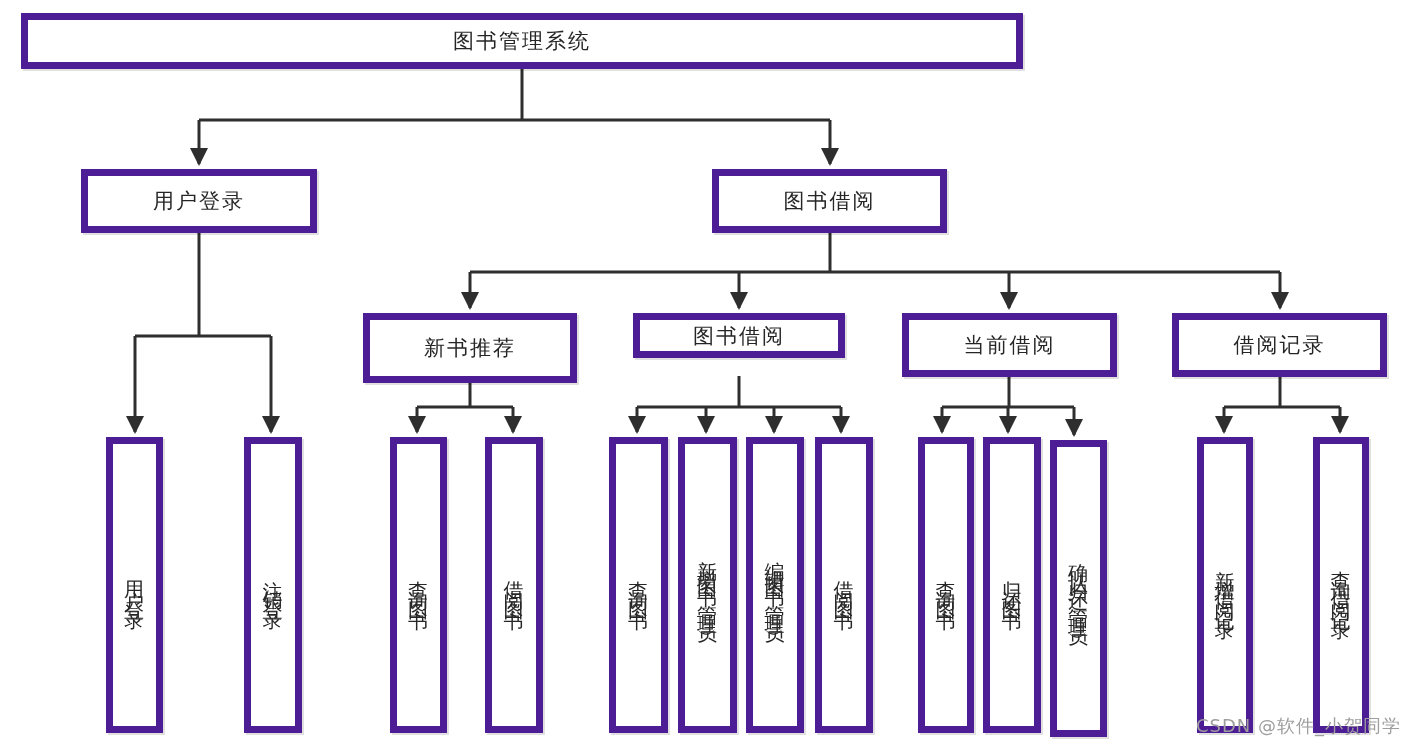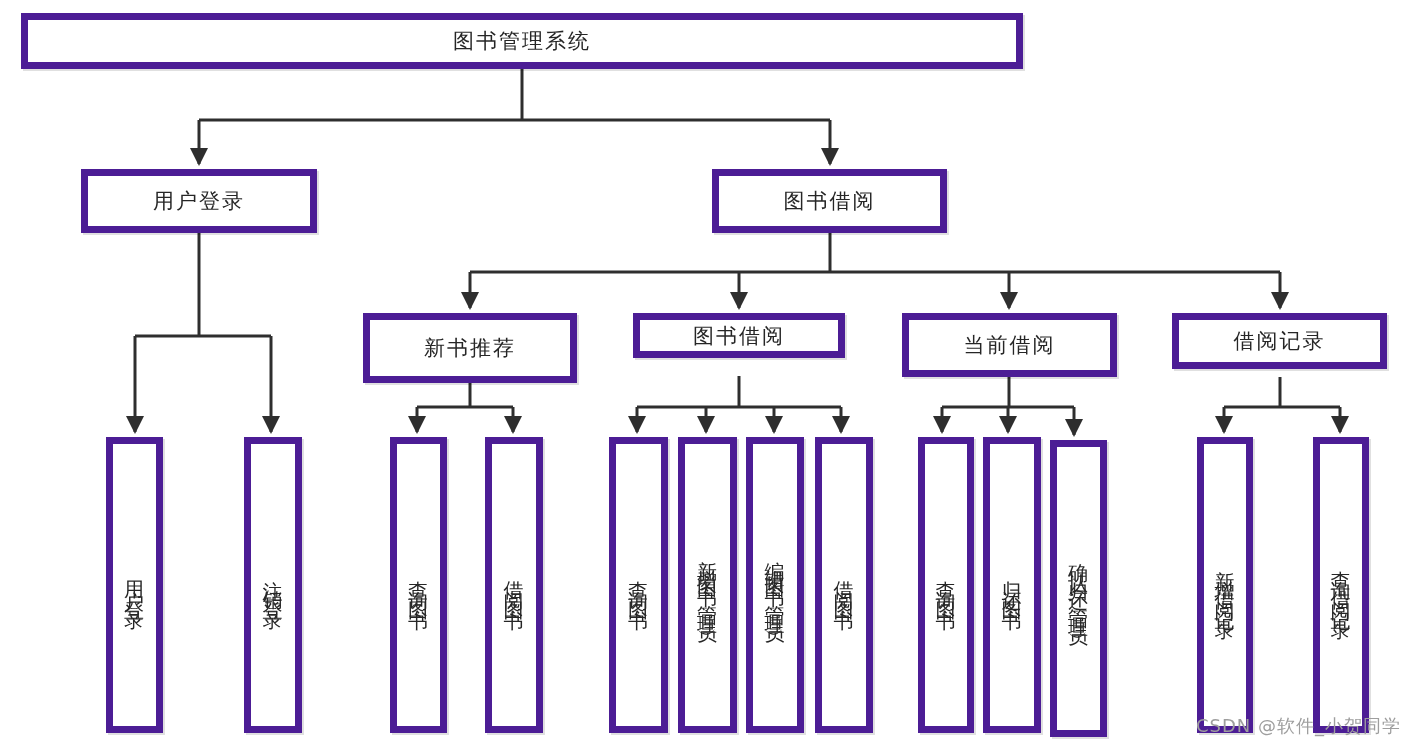--- a/index.html
+++ b/index.html
@@ -117,21 +117,21 @@
   </svg>
 
   <div class="box hbox" style="left:21px; top:13px; width:1002px; height:56px;">图书管理系统</div>
 
   <div class="box hbox" style="left:81px; top:169px; width:236px; height:64px;">用户登录</div>
   <div class="box hbox" style="left:712px; top:169px; width:235px; height:64px;">图书借阅</div>
 
   <div class="box hbox" style="left:363px; top:313px; width:214px; height:70px;">新书推荐</div>
   <div class="box hbox" style="left:633px; top:313px; width:212px; height:45px;">图书借阅</div>
   <div class="box hbox" style="left:902px; top:313px; width:215px; height:64px;">当前借阅</div>
-  <div class="box hbox" style="left:1172px; top:313px; width:215px; height:56px;">借阅记录</div>
+  <div class="box hbox" style="left:1172px; top:313px; width:215px; height:64px;">借阅记录</div>
 
   <div class="box vbox" style="left:106px; top:437px; width:57px; height:296px;">用户登录</div>
   <div class="box vbox" style="left:244px; top:437px; width:58px; height:296px;">注销登录</div>
 
   <div class="box vbox" style="left:390px; top:437px; width:57px; height:296px;">查询图书</div>
   <div class="box vbox" style="left:485px; top:437px; width:58px; height:296px;">借阅图书</div>
 
   <div class="box vbox" style="left:609px; top:437px; width:59px; height:296px;">查询图书</div>
   <div class="box vbox long" style="left:678px; top:437px; width:59px; height:296px;">新增图书（管理员）</div>
   <div class="box vbox long" style="left:746px; top:437px; width:58px; height:296px;">编辑图书（管理员）</div>

